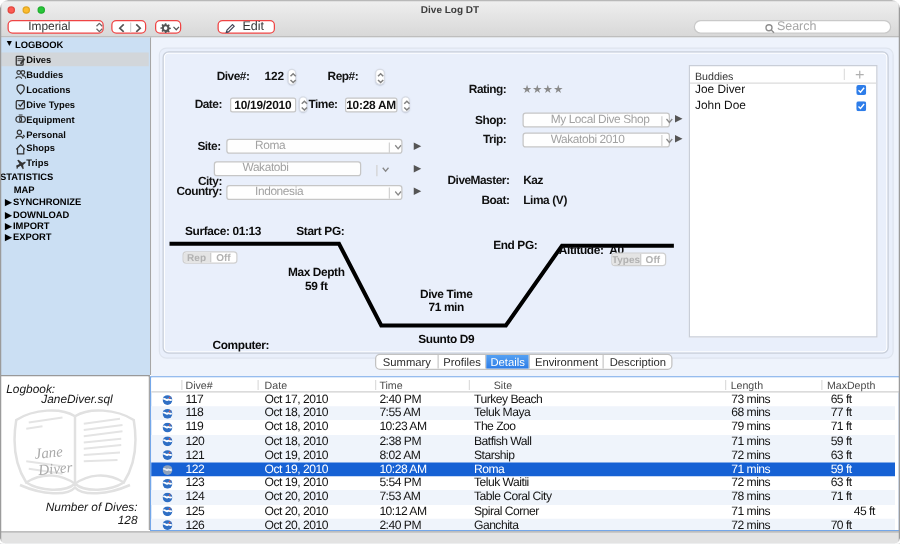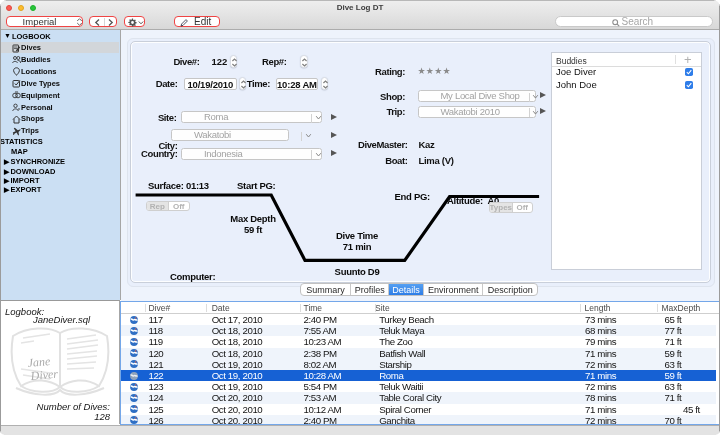--- a/index.html
+++ b/index.html
@@ -272,21 +272,21 @@
     <div class="sel" style="width:35px">Details</div>
     <div style="width:60px">Environment</div>
     <div style="width:54px">Description</div>
   </div>
 
 <div class="a" id="tablebox"></div>
 <div class="a" id="thdr"></div>
 <div class="a th" style="left:148.4px">Dive#</div>
 <div class="a th" style="left:211.7px">Date</div>
 <div class="a th" style="left:303.5px">Time</div>
-<div class="a th" style="left:375px">Site</div>
+<div class="a th" style="left:395px">Site</div>
 <div class="a th" style="left:584.5px">Length</div>
 <div class="a th" style="left:661.5px">MaxDepth</div>
 <div class="a hsep" style="left:144.5px"></div>
 <div class="a hsep" style="left:205.5px"></div>
 <div class="a hsep" style="left:299.5px"></div>
 <div class="a hsep" style="left:375.2px"></div>
 <div class="a hsep" style="left:580px"></div>
 <div class="a hsep" style="left:657px"></div>
 <div class="a trow " style="top:314.0px;height:11.2px">
     <svg class="a" style="left:9px;top:1.7px" width="8" height="8" viewBox="0 0 8 8">

